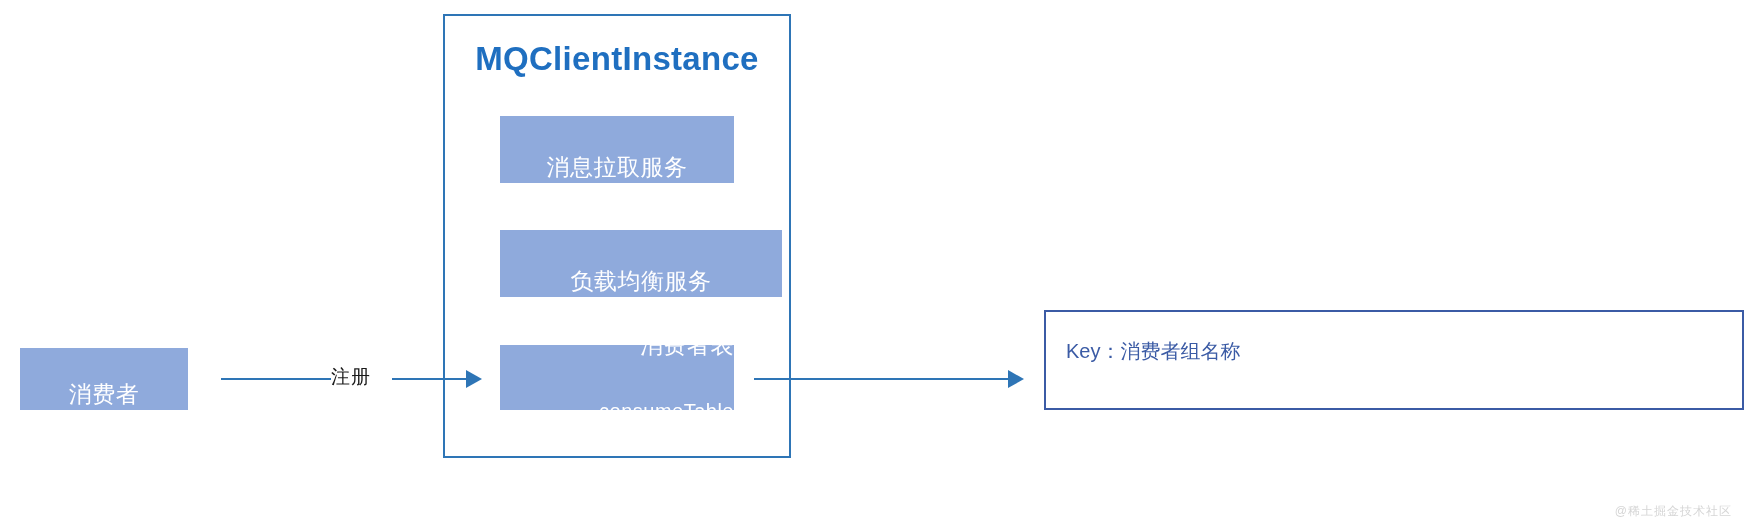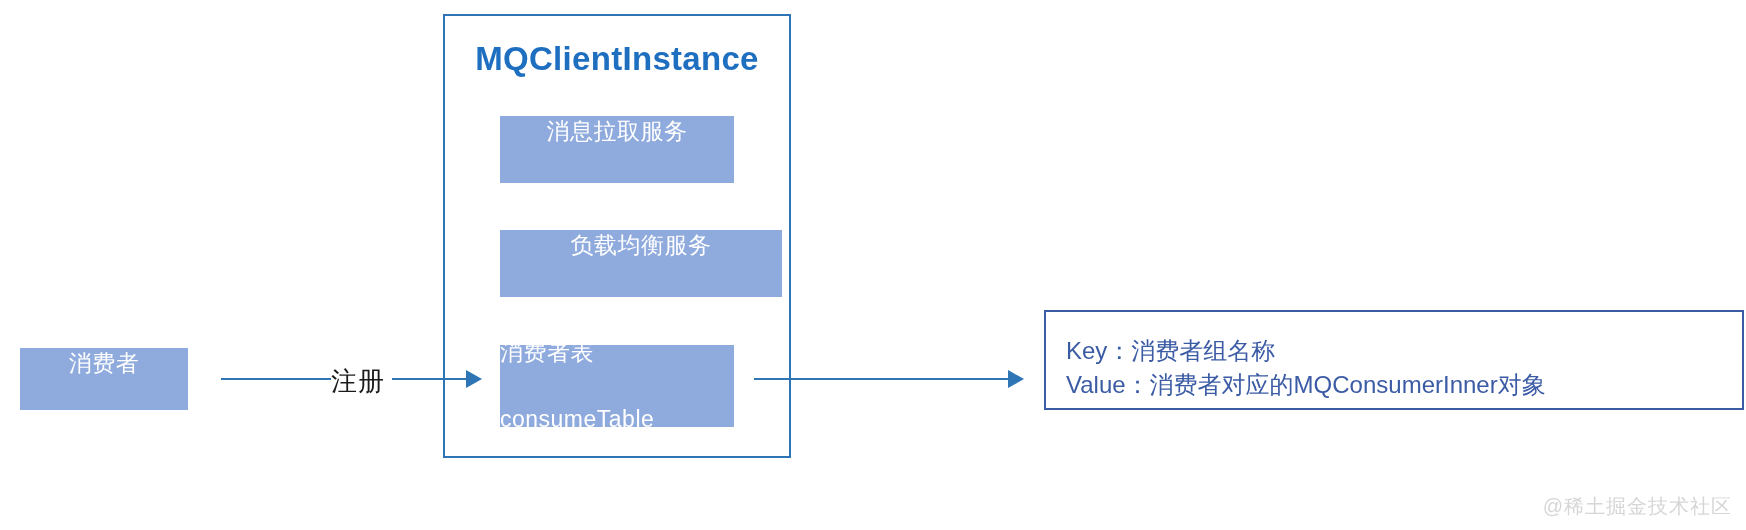--- a/index.html
+++ b/index.html
@@ -18,21 +18,21 @@
     background: #ffffff;
     overflow: hidden;
   }
 
   
   .fill-box {
     position: absolute;
     background: #8FAADC;
     color: #ffffff;
     display: flex;
-    align-items: flex-start;
+    align-items: flex-end;
     justify-content: center;
     text-align: center;
     font-size: 23px;
     line-height: 1.35;
     letter-spacing: 0.5px;
     box-sizing: border-box;
   }
   .outline-box {
     position: absolute;
     border: 2px solid #2E75B6;
@@ -58,40 +58,40 @@
     width: 348px;
     text-align: center;
     font-size: 33px;
     font-weight: bold;
     color: #1F6FC0;
     letter-spacing: 0.3px;
   }
 
   #box-pull     { left: 500px; top: 116px; width: 234px; height: 67px; }
   #box-balance  { left: 500px; top: 230px; width: 282px; height: 67px; }
-  #box-table    { left: 500px; top: 345px; width: 234px; height: 82px;
+  #box-table    { left: 500px; top: 345px; width: 234px; height: 65px;
                   flex-direction: column; }
-  #box-table .line2 { font-size: 23px; margin-top: 36px; }
+  #box-table .line2 { font-size: 20px; margin-top: 36px; }
 
   #box-consumer { left: 20px; top: 348px; width: 168px; height: 62px; }
 
   #kv-box {
     left: 1044px;
     top: 310px;
     width: 700px;
     height: 100px;
     border: 2px solid #3B5BA5;
   }
   #kv-text {
     position: absolute;
     left: 1066px;
     top: 334px;
     width: 660px;
     color: #3B5BA5;
-    font-size: 24px;
+    font-size: 20px;
     line-height: 34px;
     white-space: nowrap;
   }
 
   
   .h-line {
     position: absolute;
     height: 2px;
     background: #2E75B6;
   }
@@ -101,36 +101,36 @@
     height: 0;
     border-top: 9px solid transparent;
     border-bottom: 9px solid transparent;
     border-left: 16px solid #2E75B6;
   }
 
   #line-register-a { left: 221px; top: 378px; width: 110px; }
   #label-register {
     left: 331px;
     top: 364px;
-    font-size: 26px;
+    font-size: 19px;
     color: #1a1a1a;
     letter-spacing: 1px;
   }
   #line-register-b { left: 392px; top: 378px; width: 76px; }
   #arrow-register  { left: 466px; top: 370px; }
 
   #line-kv { left: 754px; top: 378px; width: 256px; }
   #arrow-kv { left: 1008px; top: 370px; }
 
   
   #watermark {
     position: absolute;
     right: 14px;
     bottom: 10px;
-    font-size: 20px;
+    font-size: 12px;
     color: #d6d6d6;
     letter-spacing: 1px;
     white-space: nowrap;
   }
 </style>
 </head>
 <body>
 
 <div id="canvas">
 
@@ -159,18 +159,17 @@
   <div id="label-register" class="plain-text">注册</div>
   <div id="line-register-b" class="h-line"></div>
   <div id="arrow-register" class="arrow-head"></div>
 
   <div id="line-kv" class="h-line"></div>
   <div id="arrow-kv" class="arrow-head"></div>
 
   <div id="kv-box" class="outline-box"></div>
   <div id="kv-text">
     <div>Key：消费者组名称</div>
-    <div>Value：消费者对应的MQConsumerInner对象</div>
   </div>
 
   <div id="watermark">@稀土掘金技术社区</div>
 
 </div>
 
 </body></html>

